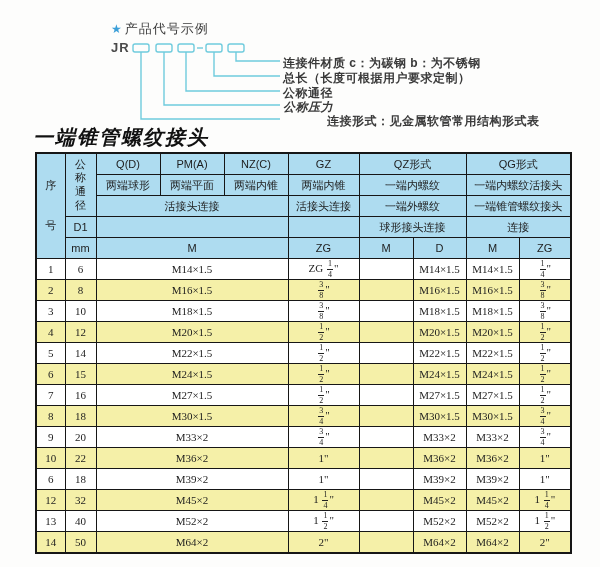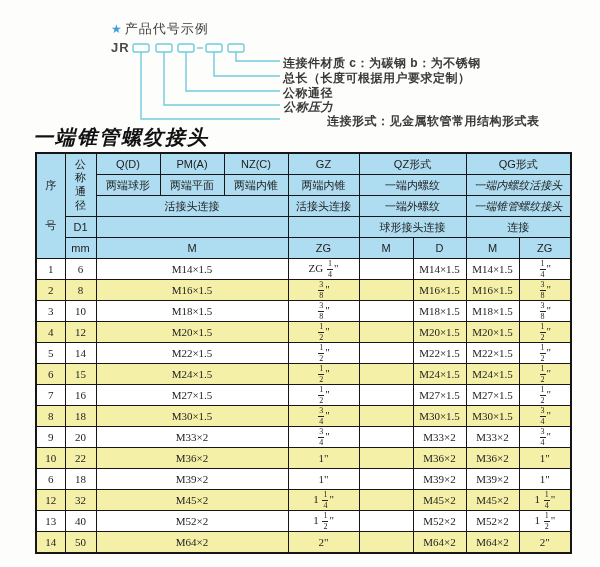--- a/index.html
+++ b/index.html
@@ -56,21 +56,21 @@
     height:20px;background:#ffffff;
     font-family:"Liberation Serif",serif;font-size:11px;
   }
   table.ref tr.alt td{background:#f5f0a8;}
   .vtext{
     display:inline-block;width:1.15em;
     word-break:break-all;line-height:1.25;
     font-size:11px;
   }
   .vtext.seq{line-height:3.6;}
-  th.small{font-size:10.5px;font-style:italic;}
+  th.small{font-size:10.5px;}
   
   .fr{
     display:inline-block;vertical-align:middle;
     text-align:center;line-height:1;font-size:8px;
     margin:0 1px;
   }
   .fr i{display:block;font-style:normal;border-bottom:1px solid #222;padding:0 1px 1px;}
   .fr u{display:block;text-decoration:none;padding-top:1px;}
 </style>
 </head>

